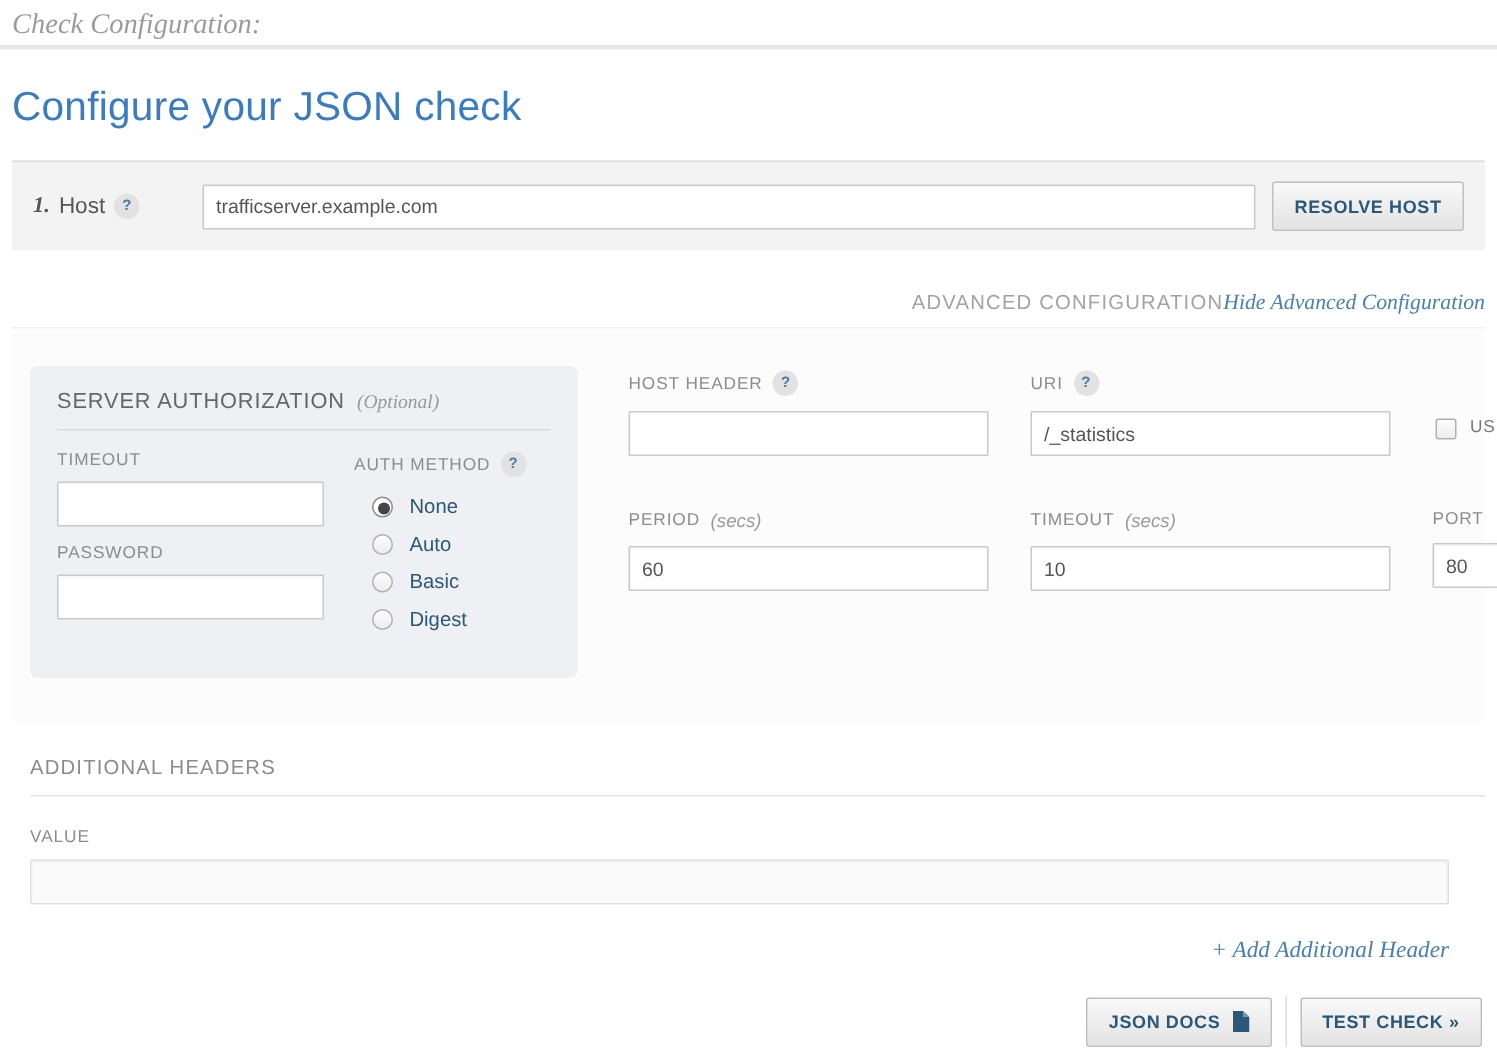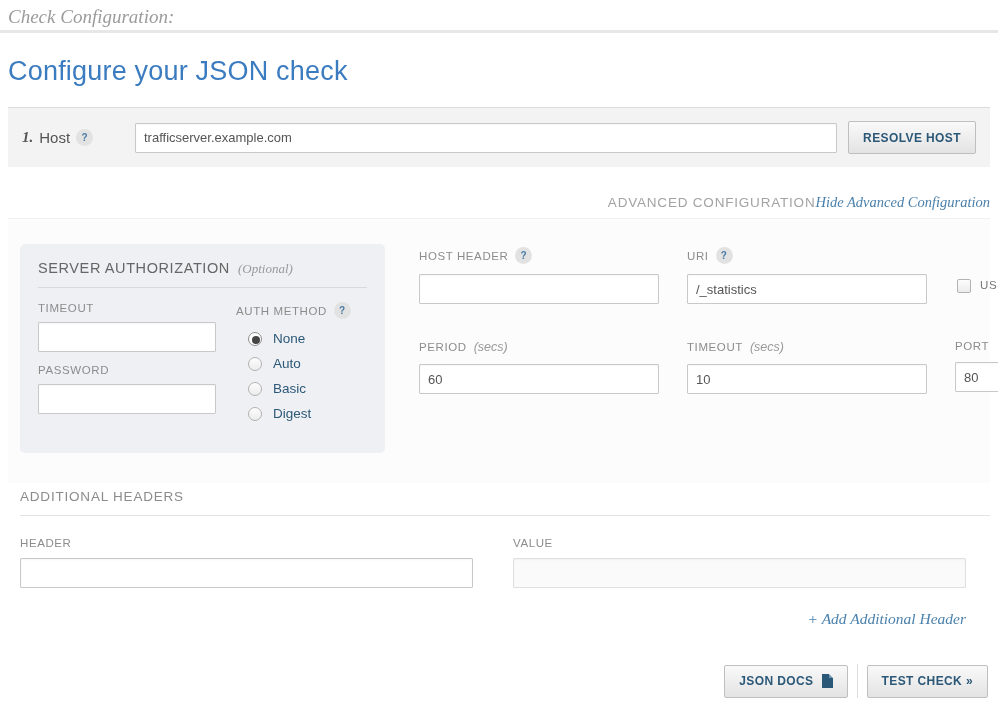--- a/index.html
+++ b/index.html
@@ -166,21 +166,21 @@
     display: flex; align-items: flex-start; gap: 9px;
     margin-top: 32px; margin-left: 2px; cursor: pointer;
   }
   .checkbox {
     width: 14px; height: 14px; border: 1px solid #b2b2b2; border-radius: 2px;
     background: linear-gradient(#fdfdfd, #ececec); flex: 0 0 14px;
   }
   .ssl-label { font-size: 11.5px; color: #777; letter-spacing: 0.6px; }
 
   
-  .addhdr-section { margin: 6px 8px 0; }
+  .addhdr-section { margin: 22px 8px 0; }
   .addhdr-title { font-size: 13.5px; color: #8c8c8c; letter-spacing: 0.8px; margin-left: 12px; }
   .addhdr-hr { height: 1px; background: #e3e3e3; margin: 11px 0 0 12px; }
   .addhdr-fields { display: flex; gap: 40px; margin: 21px 24px 0 12px; }
   .addhdr-field { flex: 1; }
   .addhdr-field .field-label { margin-bottom: 9px; }
   .add-link-row { text-align: right; margin: 22px 24px 0 0; }
   .add-link { font-size: 15.5px; }
 
   
   .footer-actions {
@@ -295,24 +295,20 @@
         <input type="text" class="text-input" value="80" style="">
       </div>
     </div>
   </div>
 </div>
 
 <div class="addhdr-section">
   <div class="addhdr-title">ADDITIONAL HEADERS</div>
   <div class="addhdr-hr"></div>
   <div class="addhdr-fields">
-    <div class="addhdr-field">
-      <div class="field-label">HEADER</div>
-      <input type="text" class="text-input" value="" style="">
-    </div>
     <div class="addhdr-field">
       <div class="field-label">VALUE</div>
       <input type="text" class="text-input disabled" value="" style="">
     </div>
   </div>
   <div class="add-link-row">
     <a class="serif-link add-link">+ Add Additional Header</a>
   </div>
 </div>
 

